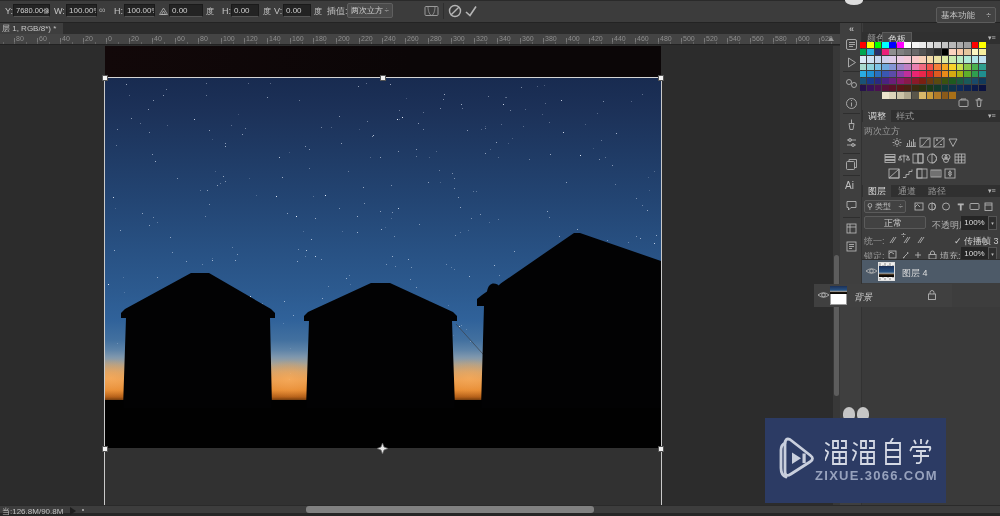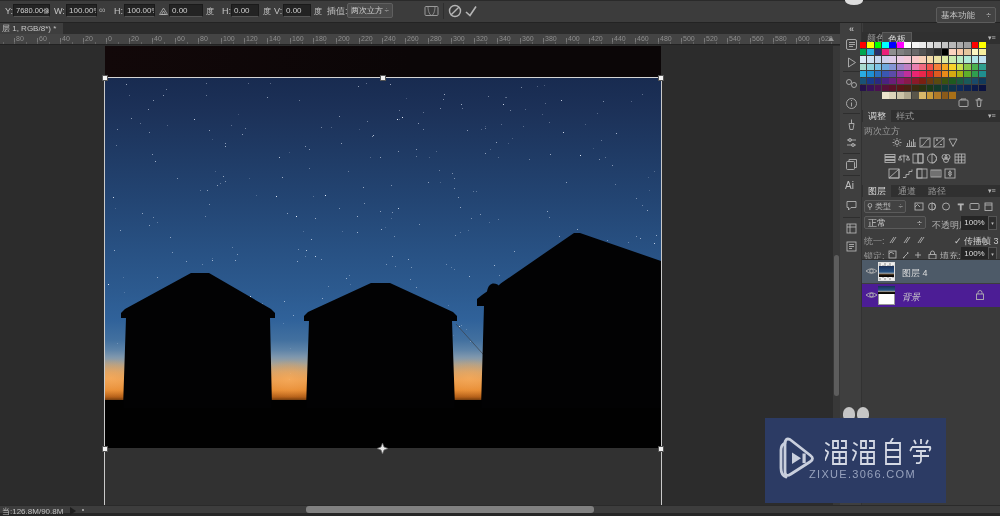--- a/index.html
+++ b/index.html
@@ -423,21 +423,21 @@
       <path d="M1 5 l2.5-2.5 L6 5" stroke-width=".7"></path>
     <circle cx="18" cy="4.5" r="3.5"></circle>
       <path d="M18 1 a3.5 3.5 0 0 1 0 7 Z" fill="#b2b2b2"></path>
     <circle cx="32" cy="4.5" r="3.5"></circle>
     <text x="44" y="8" fill="#b2b2b2" stroke="none" font-size="9" font-family="Liberation Sans">T</text>
     <rect x="56" y="1.5" width="9" height="6" rx="1"></rect>
     <rect x="71" y="1" width="7" height="7.5"></rect>
       <path d="M71 3 h7" stroke-width=".7"></path>
   </svg>
 
-  <div class="ab" style="left:2px;top:19px;width:62px;height:13px;background:#424242;border:1px solid #5b5b5b;border-radius:2px;color:#ccc;font-size:9px;line-height:12px;padding:0 3px">正常 <span style="float:right">÷</span></div>
+  <div class="ab" style="left:2px;top:19px;width:62px;height:13px;background:#424242;border:1px solid #5b5b5b;border-radius:2px;color:#ccc;font-size:9px;line-height:12px;padding:0 19px">正常 <span style="float:right">÷</span></div>
   <div class="ab" style="left:70px;top:22px;color:#b5b5b5;font-size:9px">不透明度:</div>
   <div class="ab" style="left:99px;top:19px;width:27px;height:14px;background:#252525;color:#ddd;font-size:8px;line-height:14px;text-align:center">100%</div>
   <div class="ab" style="left:126px;top:19px;width:9px;height:14px;background:#2e2e2e;border:1px solid #555;color:#bbb;font-size:5px;line-height:13px;text-align:center">▾</div>
 
   <div class="ab" style="left:2px;top:38px;color:#999;font-size:9px">统一:</div>
   <svg class="ic" style="left:26px;top:38px" width="42" height="10">
       <path d="M2 8 L6 2 M4 8 L8 2" stroke-width=".8"></path>
       <path d="M16 8 L20 2 M18 8 l4 -6" stroke-width=".8"></path>
       <path d="M30 8 L34 2 M32 8 l4 -6" stroke-width=".8"></path>
     </svg>
@@ -460,21 +460,21 @@
 <div class="ab" style="left:862px;top:258.5px;width:138px;height:1px;background:#2e2e2e"></div>
 <div class="ab" style="left:862px;top:260px;width:138px;height:23px;background:#4d5a68">
   <svg class="ic" style="left:3px;top:6px" width="13" height="10">
       <path d="M1 5 Q6.5 0.5 12 5 Q6.5 9.5 1 5 Z" stroke-width=".9"></path>
       <circle cx="6.5" cy="5" r="1.8" fill="#b2b2b2"></circle>
     </svg>
   <div class="ab" style="left:16px;top:2px;width:17px;height:19px;background:repeating-conic-gradient(#efefef 0 25%, #bcbcbc 0 50%) 0 0/5px 5px;border:1px solid #e0e0e0"></div>
   <div class="ab" style="left:17px;top:6px;width:15px;height:11px;background:linear-gradient(180deg,#1b3058 0%,#27507f 50%,#6f8ba3 66%,#c09060 73%,#1a1208 79%,#050505 100%)"></div>
   <div class="ab" style="left:40px;top:7px;color:#ddd;font-size:9px">图层 4</div>
 </div>
-<div class="ab" style="left:862px;top:284px;width:138px;height:23px;background:#4c1d95">
+<div class="ab" style="left:814px;top:284px;width:138px;height:23px;background:#404040">
   <svg class="ic" style="left:3px;top:6px" width="13" height="10">
       <path d="M1 5 Q6.5 0.5 12 5 Q6.5 9.5 1 5 Z" stroke-width=".9"></path>
       <circle cx="6.5" cy="5" r="1.8" fill="#b2b2b2"></circle>
     </svg>
   <div class="ab" style="left:16px;top:2px;width:17px;height:19px;background:#fff;border:1px solid #999"></div>
   <div class="ab" style="left:16px;top:2px;width:17px;height:8px;background:linear-gradient(180deg,#1b3058 0%,#27507f 50%,#6f8ba3 66%,#c09060 73%,#1a1208 79%,#050505 100%)"></div>
   <div class="ab" style="left:40px;top:7px;color:#ccc;font-size:9px;font-style:italic">背景</div>
   <svg class="ic" style="left:112px;top:5px" width="12" height="12">
       <rect x="2.5" y="5" width="7" height="5.5"></rect>
       <path d="M4 5 v-1.5 a2 2 0 0 1 4 0 v1.5" stroke-width=".9"></path>
@@ -503,13 +503,13 @@
         <path d="M8 3 L8 10 L13 10 L13 3 Z M16 3 L21 3 L21 10 L16 10"></path>
         <path d="M8 14 L21 14 L21 26 L8 26 Z M8 20 L21 20 M14.5 14 L14.5 26"></path>
       </g>
       <g transform="translate(57,0)" stroke="#d4d9e4" stroke-width="1.8" fill="none">
         <path d="M11 0 L8 5 M4 5 L18 5 L18 26 L4 26 Z M4 12 L18 12 M4 19 L18 19"></path>
       </g>
       <g transform="translate(85,0)" stroke="#d4d9e4" stroke-width="1.8" fill="none">
         <path d="M4 2 L6 6 M11 1 L11 6 M18 2 L16 6 M2 9 Q1 12 0 13 M2 9 L20 9 Q21 11 19 13 M6 13 L16 13 M11 13 L11 22 Q11 26 6 25 M3 18 L19 18"></path>
       </g>
     </svg>
-  <div class="ab" style="left:44px;top:50px;color:#97a2bd;font-size:11px;letter-spacing:1.3px;font-weight:normal">ZIXUE.3066.COM</div>
+  <div class="ab" style="left:50px;top:50px;color:#97a2bd;font-size:13px;letter-spacing:1.3px;font-weight:bold">ZIXUE.3066.COM</div>
 </div>
 </body></html>

